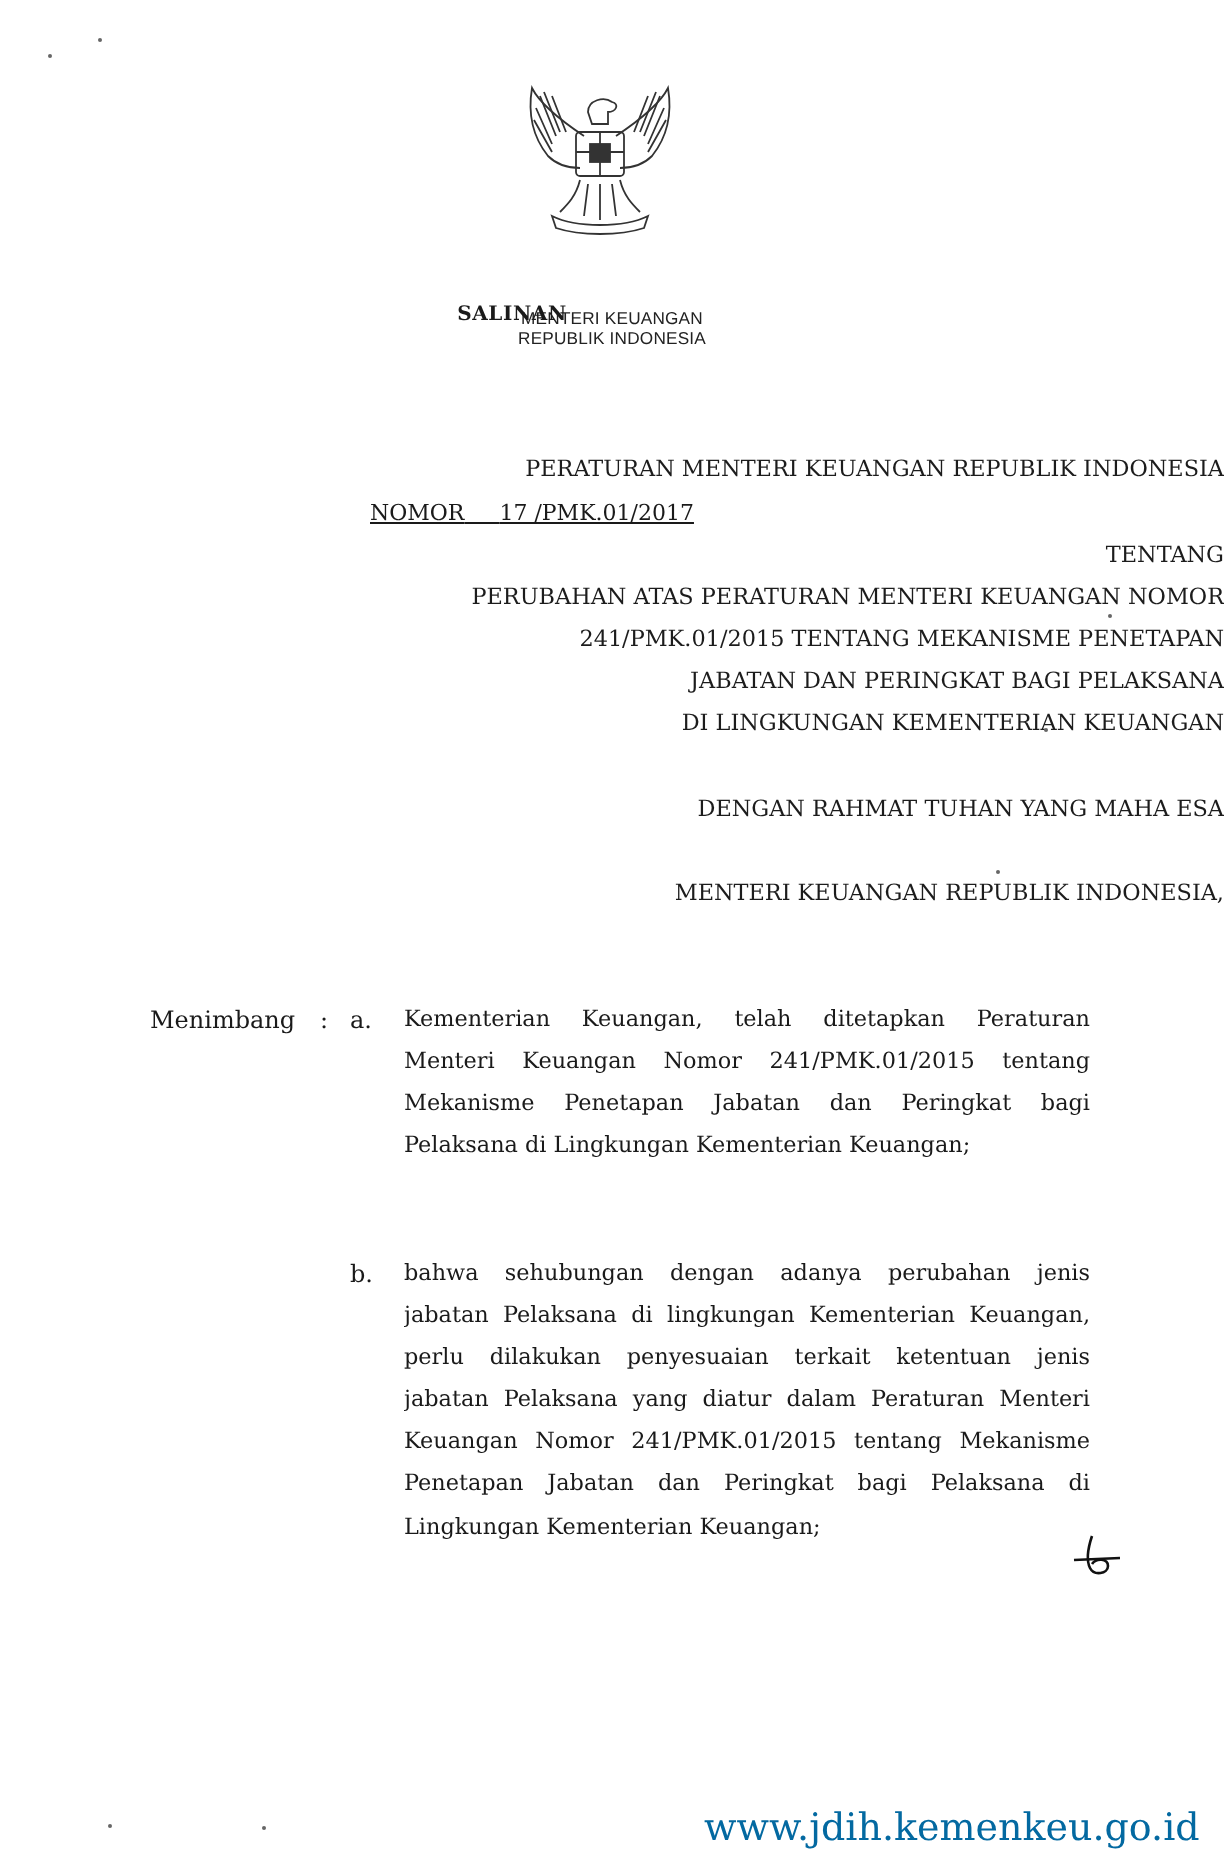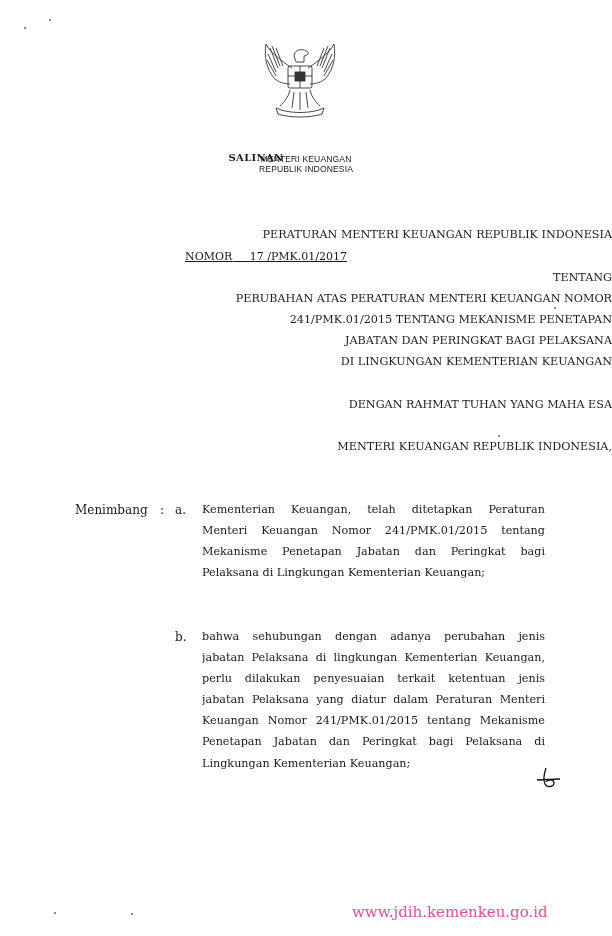--- a/index.html
+++ b/index.html
@@ -12,21 +12,21 @@
   .salinan { position: absolute; left: 0; top: 152px; width: 488px; text-align: center;
              font-family: "DejaVu Serif", serif; font-weight: bold; font-size: 10px; letter-spacing: 0.3px; padding-left: 12px; }
   .title-line { position: absolute; left: 0; width: 612px; text-align: right; font-size: 11.2px;
                 white-space: nowrap; color: #1c1c1c; }
   .nomor { position: absolute; top: 250px; left: 185px; font-size: 11px; white-space: pre; text-decoration: underline; }
   .label { position: absolute; font-size: 12px; white-space: nowrap; }
   .para { position: absolute; left: 202px; width: 343px; font-size: 11.2px; line-height: 21.1px;
           text-align: justify; text-align-last: left; }
   .para .ln { display: block; text-align: justify; text-align-last: justify; height: 21.1px; white-space: nowrap; overflow: hidden; }
   .para .ln.last { text-align-last: left; }
-  .footer-link { position: absolute; left: 352px; top: 903px; font-size: 15px; color: #ec4899;
+  .footer-link { position: absolute; left: 352px; top: 903px; font-size: 19px; color: #0369a1;
                  text-decoration: none; white-space: nowrap; }
   .dot { position: absolute; width: 2px; height: 2px; background: #666; border-radius: 1px; }
   .signature { position: absolute; left: 534px; top: 764px; width: 30px; height: 30px; }
 </style>
 </head>
 <body>
 
 <svg class="emblem" viewBox="0 0 84 84" xmlns="http://www.w3.org/2000/svg">
   <g fill="none" stroke="#333" stroke-width="0.9">
 

